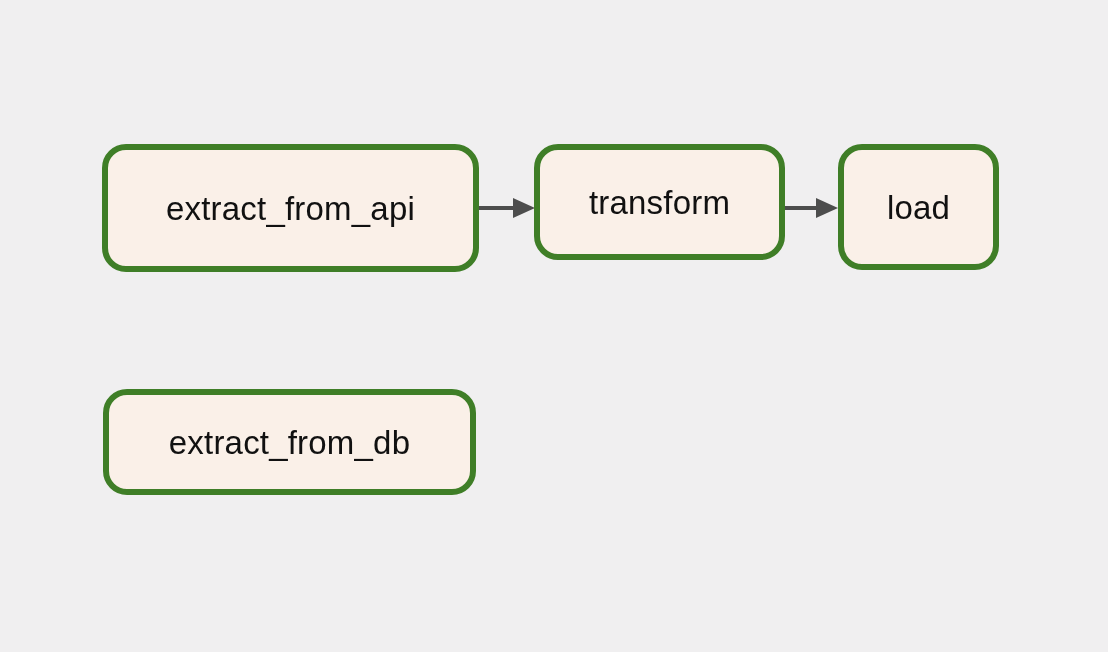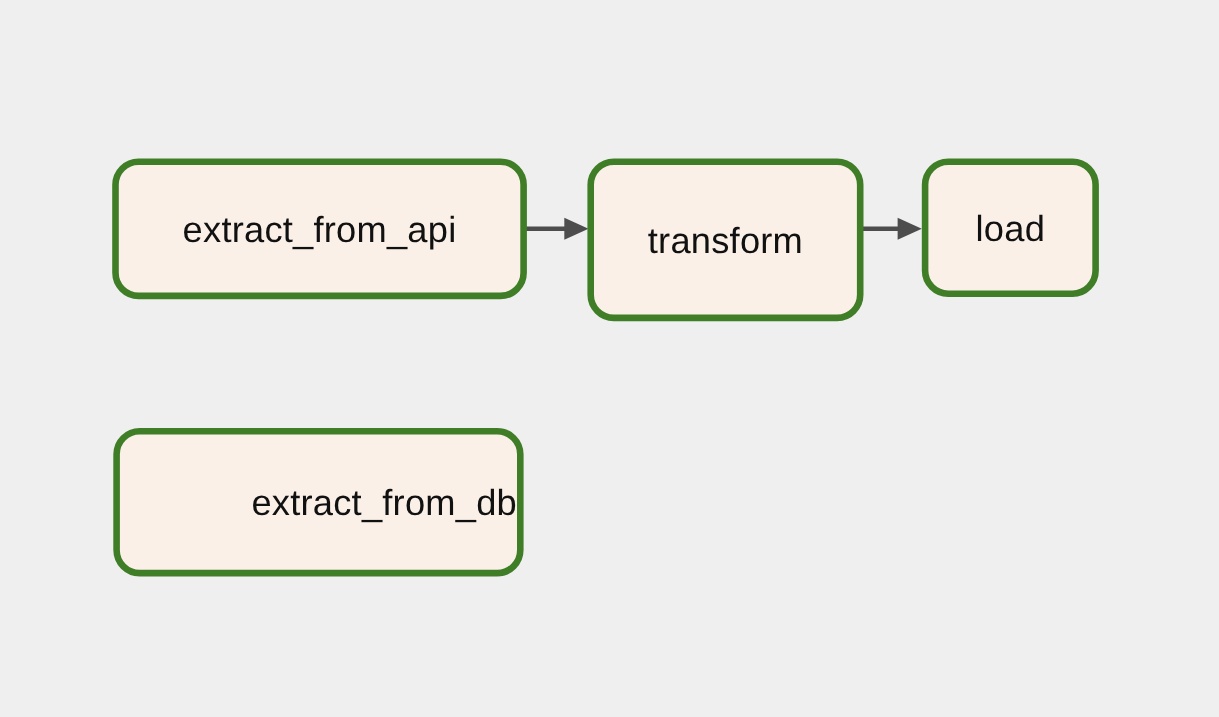--- a/index.html
+++ b/index.html
@@ -47,23 +47,23 @@
     stroke: var(--edge);
     stroke-width: 4;
     fill: none;
   }
   .edge-head {
     fill: var(--edge);
     stroke: none;
   }
   
   #node-0 { left: 102px; top: 144px; width: 377px; height: 128px; }
-  #node-1 { left: 534px; top: 144px; width: 251px; height: 148px; }
+  #node-1 { left: 534px; top: 144px; width: 251px; height: 116px; }
   #node-2 { left: 838px; top: 144px; width: 161px; height: 126px; }
-  #node-3 { left: 103px; top: 389px; width: 373px; height: 135px; justify-content: flex-end; }
+  #node-3 { left: 103px; top: 389px; width: 373px; height: 106px; }
   #edge-0 { left: 477px; top: 195px; }
   #edge-1 { left: 783px; top: 195px; }
 </style>
 </head>
 <body>
 
 <div class="canvas">
 
   <svg id="edge-0" class="edge-svg" width="60" height="26" aria-hidden="true">
     <line class="edge-line" x1="0" y1="13" x2="38" y2="13"></line>

